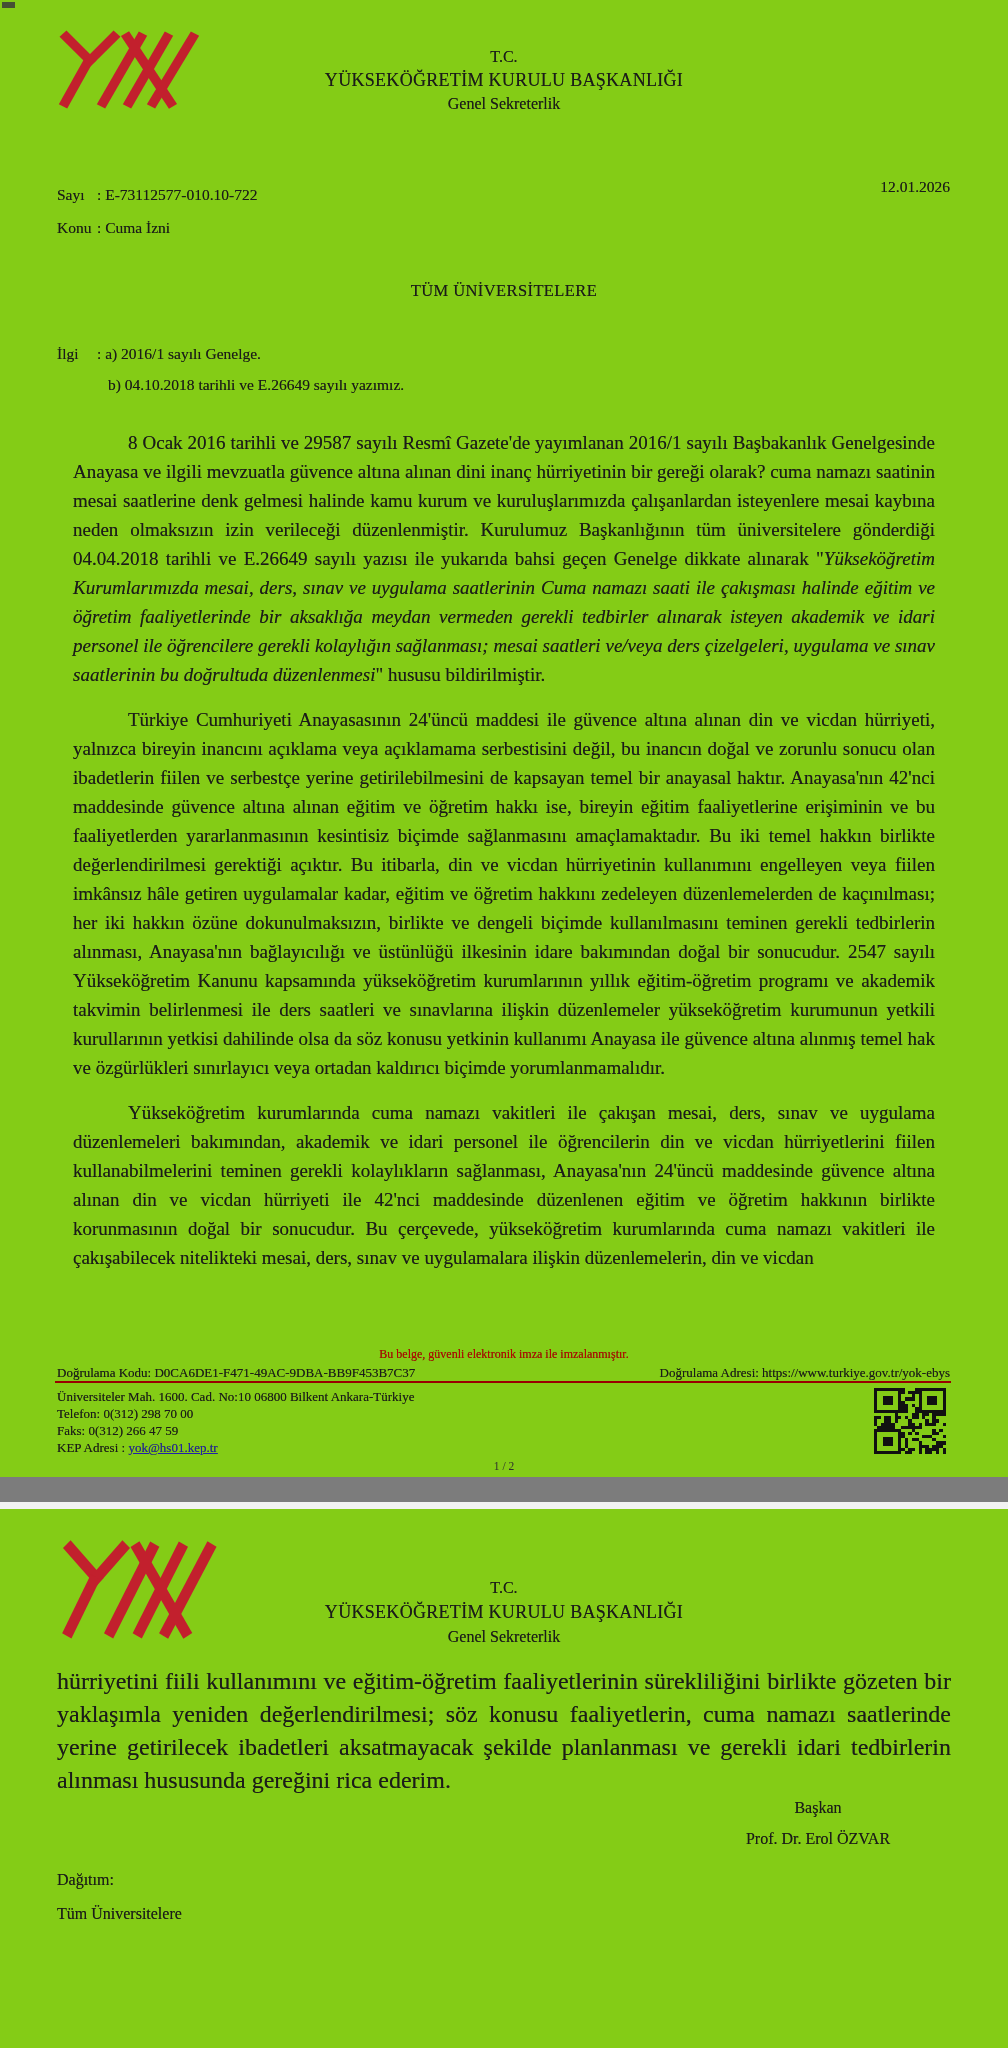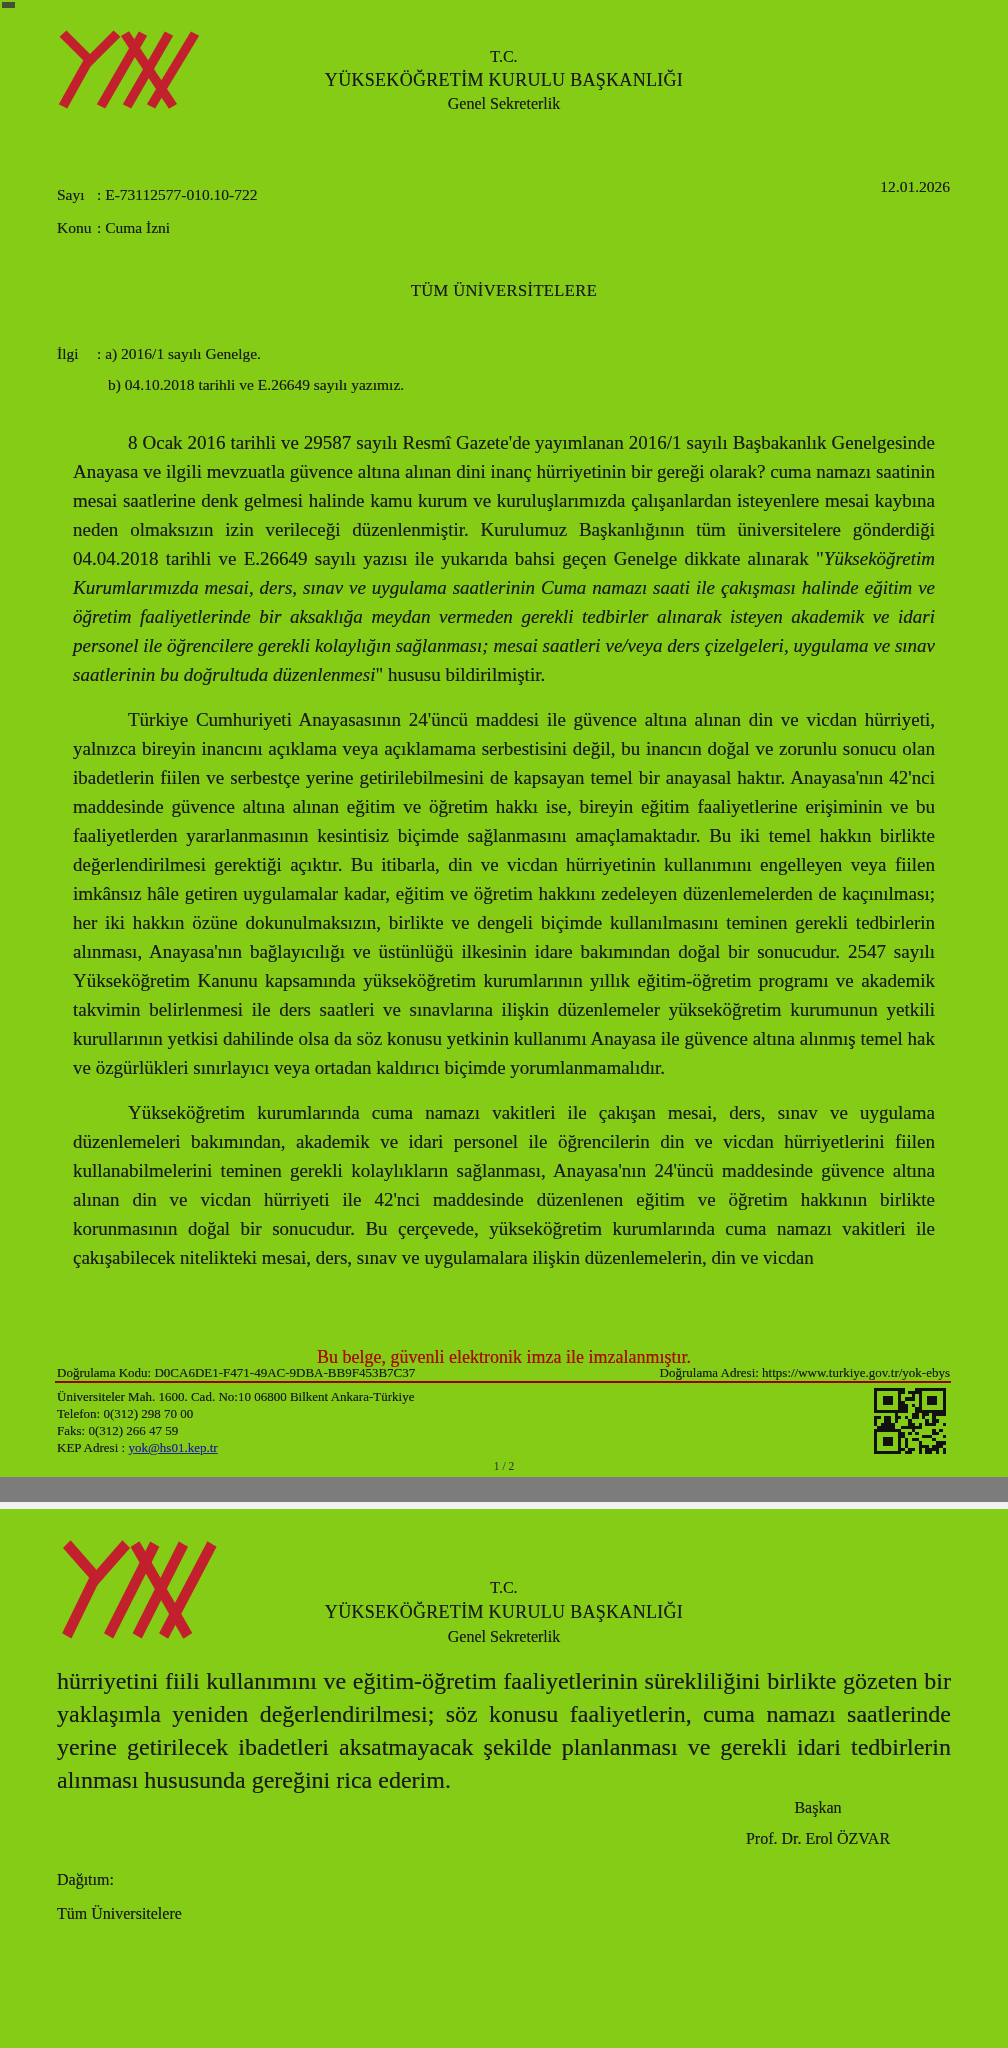--- a/index.html
+++ b/index.html
@@ -15,21 +15,21 @@
   .meta-row{left:57px;font-size:15.5px;}
   .meta-label{display:inline-block;width:40px;}
   .date{right:58px;font-size:15.5px;text-align:right;}
   .recipient{font-size:16.5px;letter-spacing:.4px;}
   .body-block{left:57px;width:894px;font-size:19px;line-height:29px;
               text-align:justify;}
   .body-block p{margin:16px;text-indent:55px;}
   .quote{font-style:italic;}
   .p2-body{left:57px;width:894px;font-size:24px;line-height:33px;text-align:justify;}
   .footer-small{font-size:13px;line-height:16px;}
-  .esign{color:#c00000;text-align:center;font-size:18px;}
+  .esign{color:#c00000;text-align:center;font-size:12px;}
   .red-rule{background:#990000;height:2px;}
   .kep-link{color:#2222aa;text-decoration:underline;}
   .sep-bar{background:#7c7c7c;}
   .light-strip{background:#f2f2f2;}
   .pagenum{text-align:center;font-size:11.5px;color:#2e2e2e;}
   .sig-block{text-align:center;font-size:16px;line-height:31px;}
   .dagitim{font-size:16px;}
   .speck{background:#3a3a3a;opacity:.85;}
 </style>
 </head>

